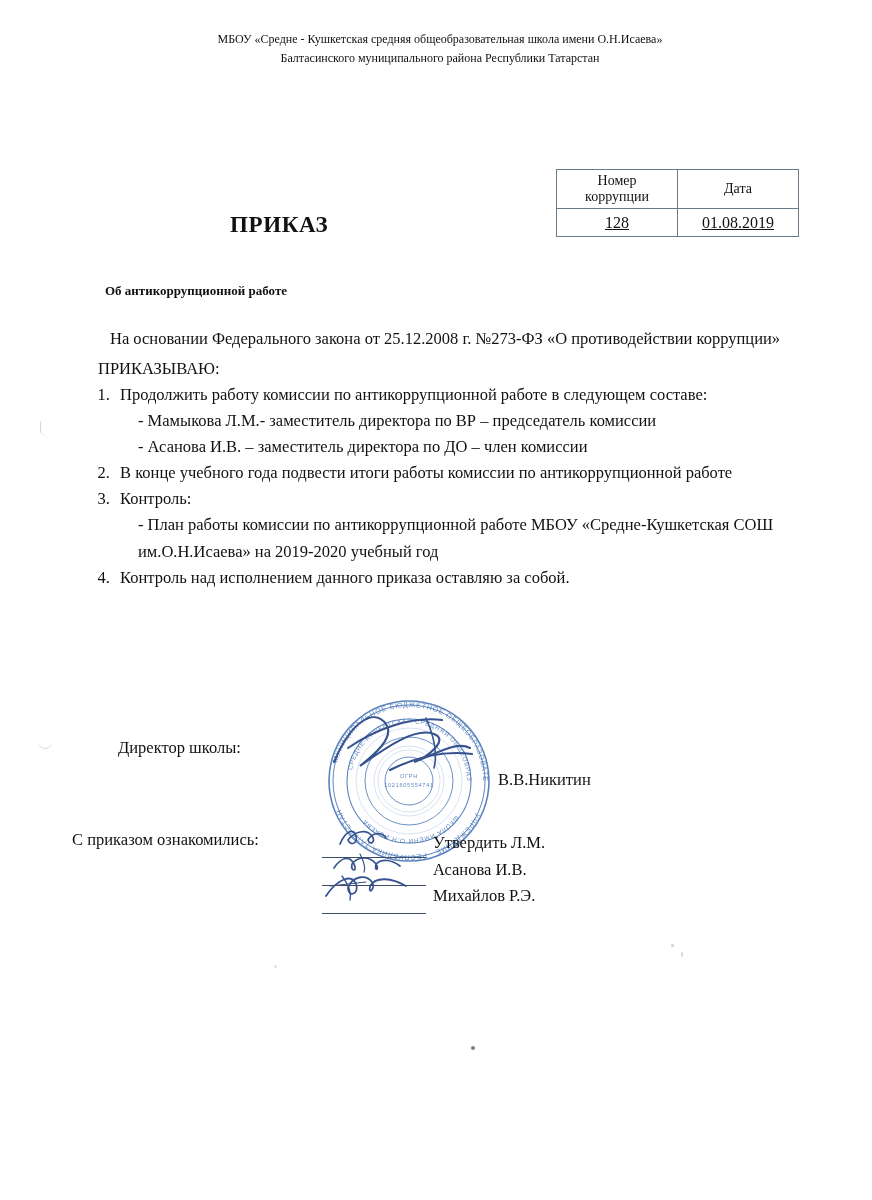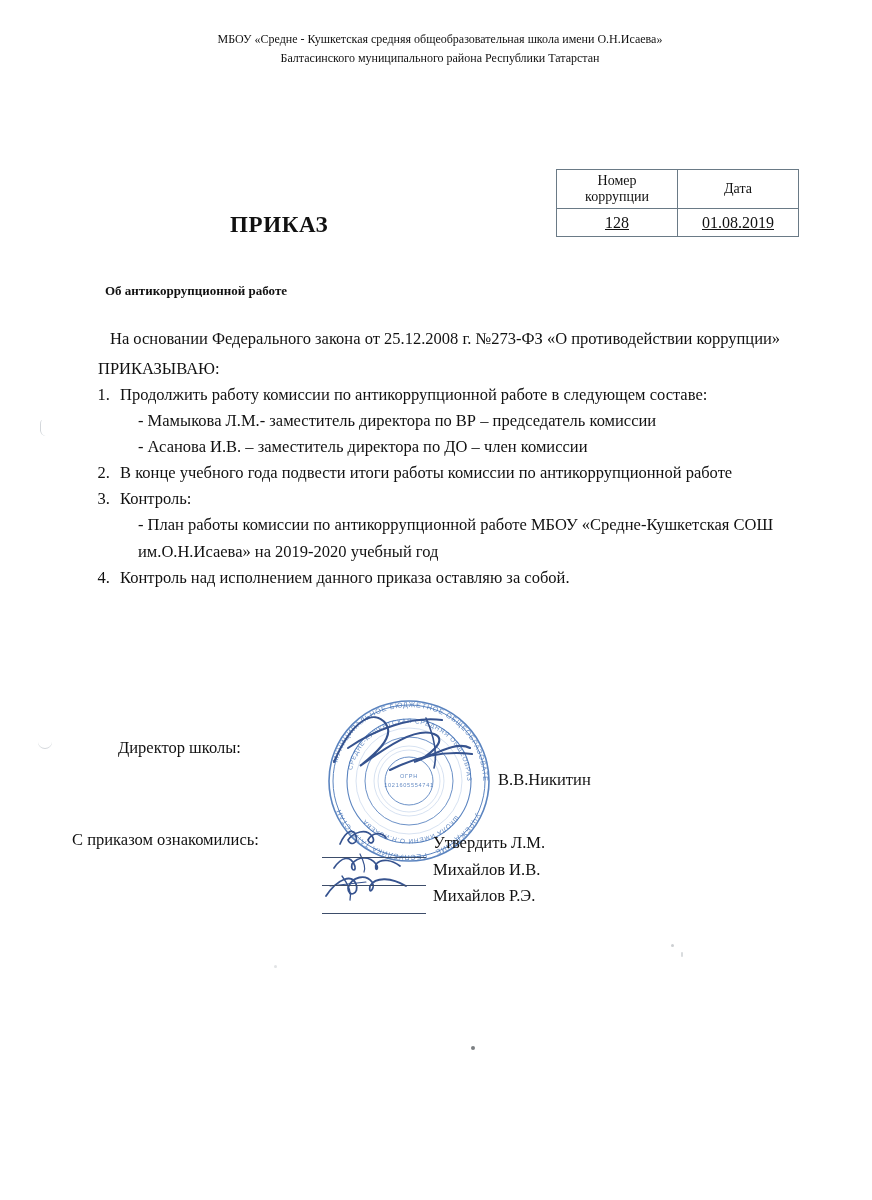--- a/index.html
+++ b/index.html
@@ -334,17 +334,17 @@
   </div>
 
   <div class="ack-label">С приказом ознакомились:</div>
   <div class="ack-lines">
     <div class="ln"></div>
     <div class="ln"></div>
     <div class="ln"></div>
   </div>
   <div class="ack-list">
     <div>Утвердить Л.М.</div>
-    <div>Михайлов И.В.</div>
+    <div>Асанова И.В.</div>
     <div>Михайлов Р.Э.</div>
   </div>
 
 </div>
 
 </body></html>

